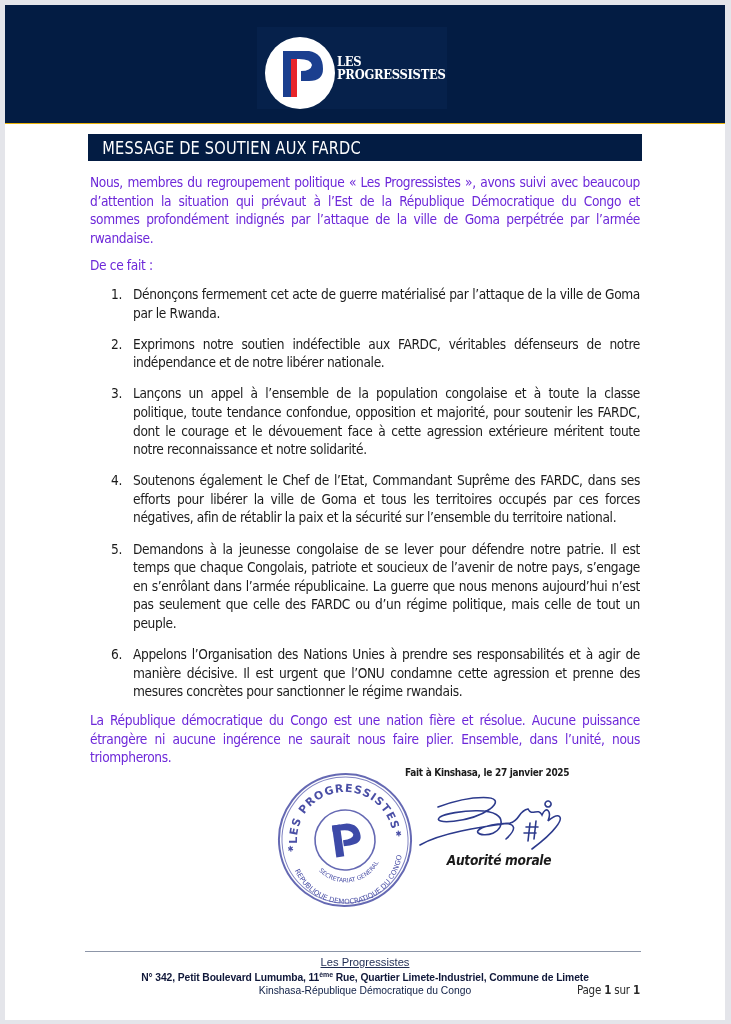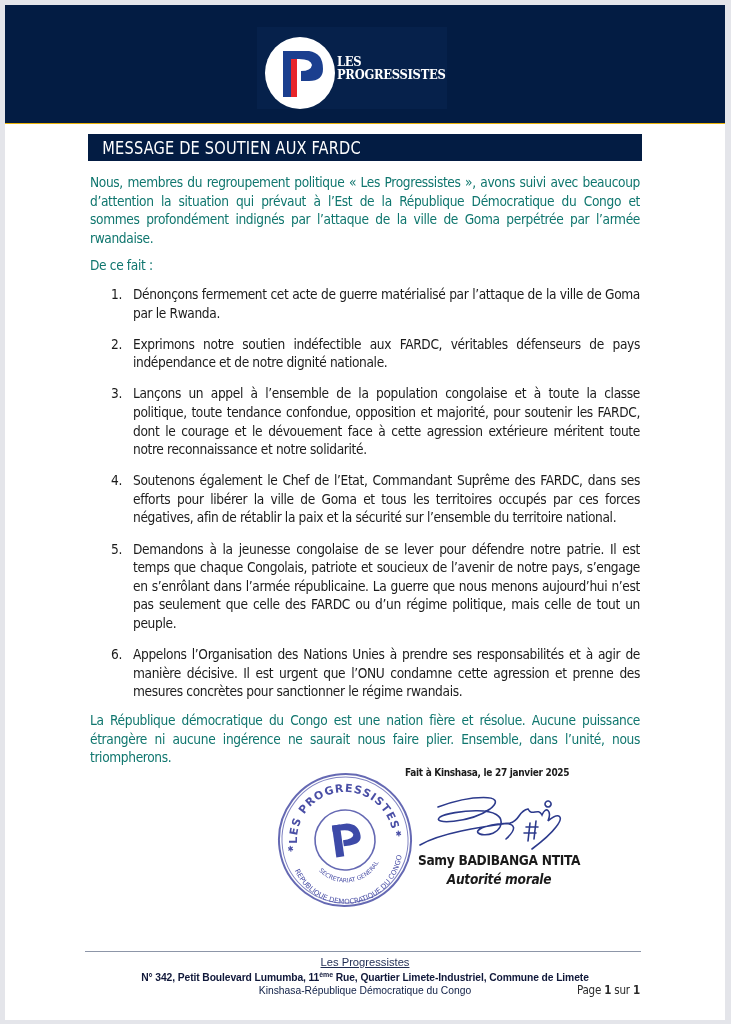--- a/index.html
+++ b/index.html
@@ -52,21 +52,21 @@
     color: #ffffff;
     font-size: 18px;
     line-height: 27px;
     text-align: left;
     letter-spacing: 0.2px;
   }
   .title-bar span { display: inline-block; transform: scaleX(0.9); }
   .body-text {
     position: absolute;
     left: 85px; width: 550px;
-    color: #0f766e;
+    color: #6d28d9;
     font-size: 13.6px;
     line-height: 18.6px;
     text-align: justify;
     letter-spacing: -0.35px;
   }
   .para { margin: 0; }
   .intro { top: 168px; }
   .defait { top: 251px; }
   ol.items {
     position: absolute;
@@ -163,21 +163,21 @@
   <div class="body-text intro">
     <p class="para">Nous, membres du regroupement politique « Les Progressistes », avons suivi avec beaucoup d’attention la situation qui prévaut à l’Est de la République Démocratique du Congo et sommes profondément indignés par l’attaque de la ville de Goma perpétrée par l’armée rwandaise.</p>
   </div>
 
   <div class="body-text defait">
     <p class="para">De ce fait :</p>
   </div>
 
   <ol class="items">
     <li><span class="num">1.</span><span>Dénonçons fermement cet acte de guerre matérialisé par l’attaque de la ville de Goma par le Rwanda.</span></li>
-    <li><span class="num">2.</span><span>Exprimons notre soutien indéfectible aux FARDC, véritables défenseurs de pays indépendance et de notre dignité nationale.</span></li>
+    <li><span class="num">2.</span><span>Exprimons notre soutien indéfectible aux FARDC, véritables défenseurs de notre indépendance et de notre libérer nationale.</span></li>
     <li><span class="num">3.</span><span>Lançons un appel à l’ensemble de la population congolaise et à toute la classe politique, toute tendance confondue, opposition et majorité, pour soutenir les FARDC, dont le courage et le dévouement face à cette agression extérieure méritent toute notre reconnaissance et notre solidarité.</span></li>
     <li><span class="num">4.</span><span>Soutenons également le Chef de l’Etat, Commandant Suprême des FARDC, dans ses efforts pour libérer la ville de Goma et tous les territoires occupés par ces forces négatives, afin de rétablir la paix et la sécurité sur l’ensemble du territoire national.</span></li>
     <li><span class="num">5.</span><span>Demandons à la jeunesse congolaise de se lever pour défendre notre patrie. Il est temps que chaque Congolais, patriote et soucieux de l’avenir de notre pays, s’engage en s’enrôlant dans l’armée républicaine. La guerre que nous menons aujourd’hui n’est pas seulement que celle des FARDC ou d’un régime politique, mais celle de tout un peuple.</span></li>
     <li><span class="num">6.</span><span>Appelons l’Organisation des Nations Unies à prendre ses responsabilités et à agir de manière décisive. Il est urgent que l’ONU condamne cette agression et prenne des mesures concrètes pour sanctionner le régime rwandais.</span></li>
   </ol>
 
   <div class="body-text closing">
     <p class="para">La République démocratique du Congo est une nation fière et résolue. Aucune puissance étrangère ni aucune ingérence ne saurait nous faire plier. Ensemble, dans l’unité, nous triompherons.</p>
   </div>
 
@@ -205,21 +205,20 @@
 
   <div class="fait">Fait à Kinshasa, le 27 janvier 2025</div>
 
   <div class="signature">
     <svg width="170" height="70" viewBox="0 0 170 70">
       <path d="M28 20 C 60 8, 100 6, 80 22 C 60 36, 20 38, 30 30 C 40 24, 100 16, 90 40 C 84 52, 60 48, 70 42 C 80 36, 120 30, 96 52 M 10 58 C 30 46, 70 40, 100 36 C 110 34, 108 24, 118 22 C 122 30, 128 20, 132 28 C 136 18, 142 24, 138 34 C 150 24, 154 30, 146 40 C 140 48, 130 56, 122 62 M 116 40 L 128 40 M 114 46 L 126 46 M 120 36 L 118 54 M 126 34 L 124 52 M 138 14 a 3 3 0 1 0 0.1 0" fill="none" stroke="#2c3a8c" stroke-width="1.6" stroke-linecap="round"></path>
     </svg>
   </div>
 
   <div class="signer">
-    <div class="name">Samy BADIBANGA NTITA</div>
     <div class="role">Autorité morale</div>
   </div>
 
   <div class="page-num">
     <span>Page</span>
     <b>1</b>
     <span>sur</span>
     <b>1</b>
   </div>
 

